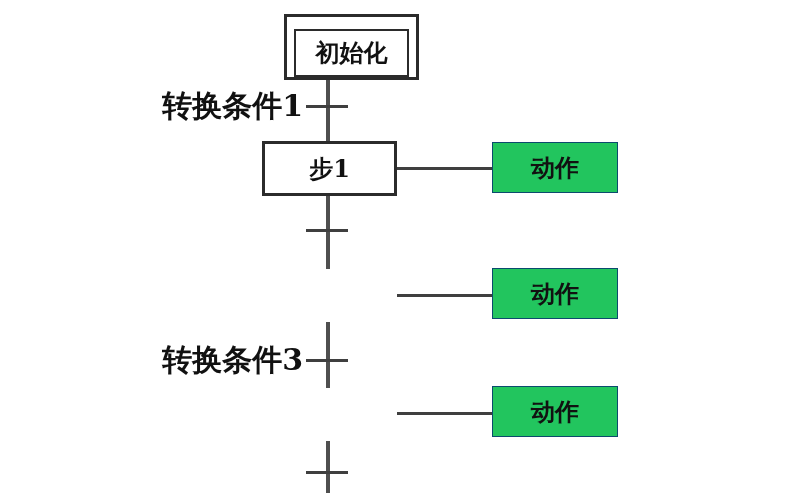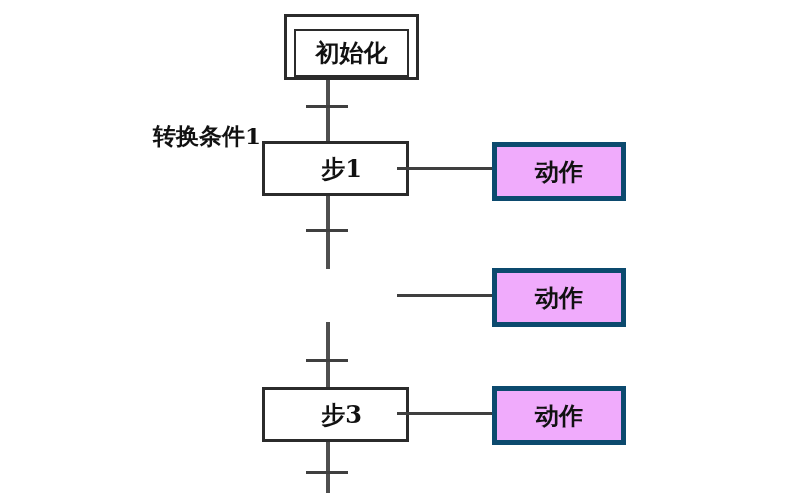--- a/index.html
+++ b/index.html
@@ -37,26 +37,25 @@
   }
   .tick1 { top: 105px; }
   .tick2 { top: 229px; }
   .tick3 { top: 359px; }
   .tick4 { top: 471px; }
   
   .tlabel {
     position: absolute;
     width: 150px;
     right: 497px;
-    text-align: left;
-    font-size: 23px;
+    text-align: right;
+    font-size: 30px;
     font-weight: bold;
     line-height: 26px;
     white-space: nowrap;
-    margin-top: 30px;
   }
   .tlabel1 { top: 93px; }
   .tlabel2 { top: 217px; }
   .tlabel3 { top: 347px; }
   .tlabel4 { top: 459px; }
   
   .init-outer {
     position: absolute;
     left: 260px;
     top: 14px;
@@ -85,33 +84,32 @@
     left: 262px;
     width: 129px;
     height: 49px;
     border: 3px solid #2b2b2b;
     background: #ffffff;
     display: flex;
     align-items: center;
     justify-content: center;
     font-size: 24px;
     font-weight: bold;
-    padding-left: 12px;
   }
   .step1 { top: 141px; }
   .step2 { top: 268px; }
   .step3 { top: 387px; }
   
   .action-box {
     position: absolute;
     left: 492px;
     width: 124px;
     height: 49px;
-    border: 5px solid #0c4a6e;
-    background: #f0abfc;
+    border: 1px solid #0c4a6e;
+    background: #22c55e;
     display: flex;
     align-items: center;
     justify-content: center;
     font-size: 24px;
     font-weight: bold;
   }
   .action1 { top: 142px; }
   .action2 { top: 268px; }
   .action3 { top: 386px; }
   
@@ -135,27 +133,27 @@
   <div class="vline vseg2"></div>
   <div class="vline vseg3"></div>
   <div class="vline vseg4"></div>
 
   <div class="tick tick1"></div>
   <div class="tick tick2"></div>
   <div class="tick tick3"></div>
   <div class="tick tick4"></div>
 
   <div class="tlabel tlabel1">转换条件1</div>
+  <div class="tlabel tlabel3">转换条件3</div>
 
   <div class="init-outer">
     <div class="init-inner">初始化</div>
   </div>
 
   <div class="step-box step1">步1</div>
-  <div class="step-box step3">步3</div>
 
   <div class="connector conn1"></div>
   <div class="connector conn2"></div>
   <div class="connector conn3"></div>
 
   <div class="action-box action1">动作</div>
   <div class="action-box action2">动作</div>
   <div class="action-box action3">动作</div>
 
 </div>

